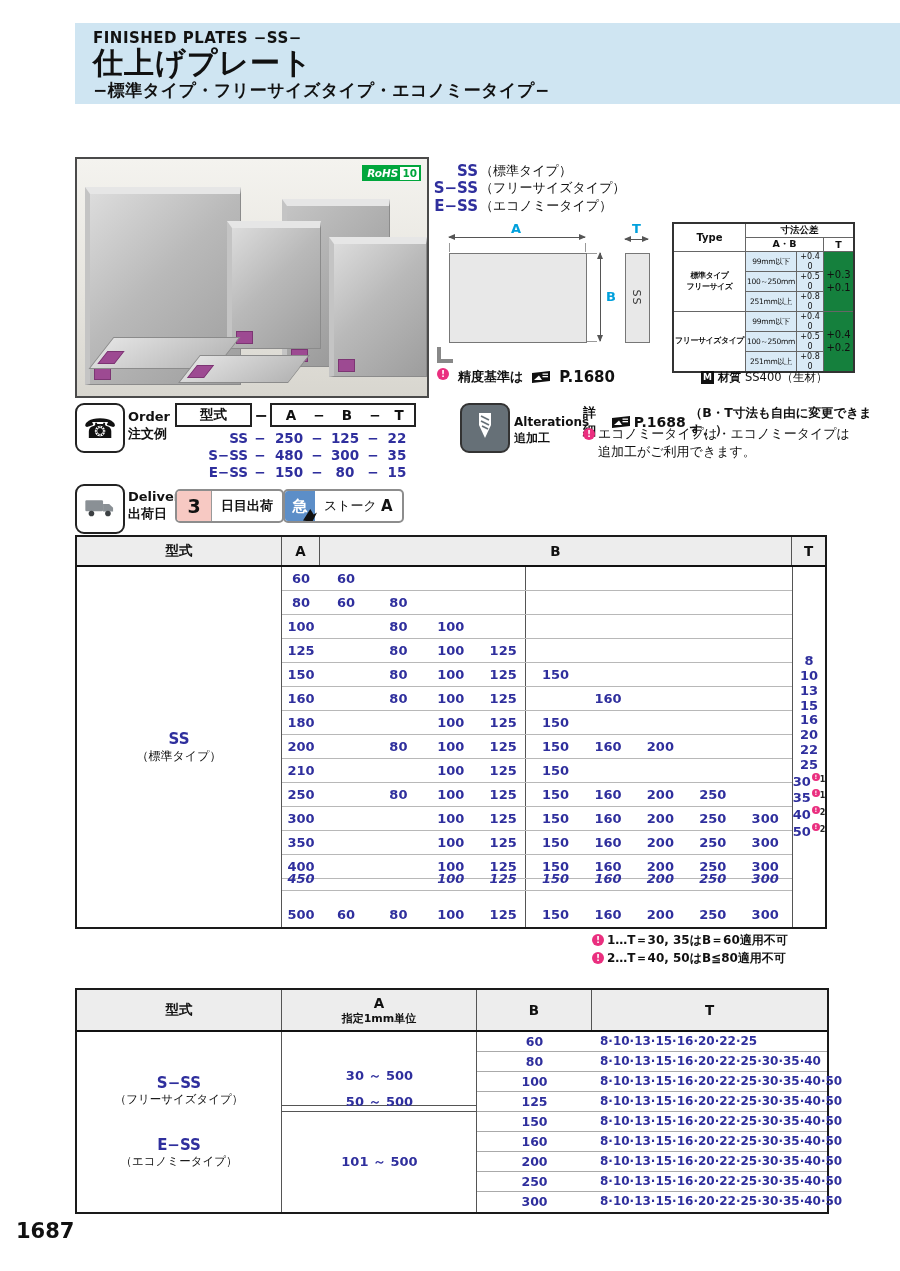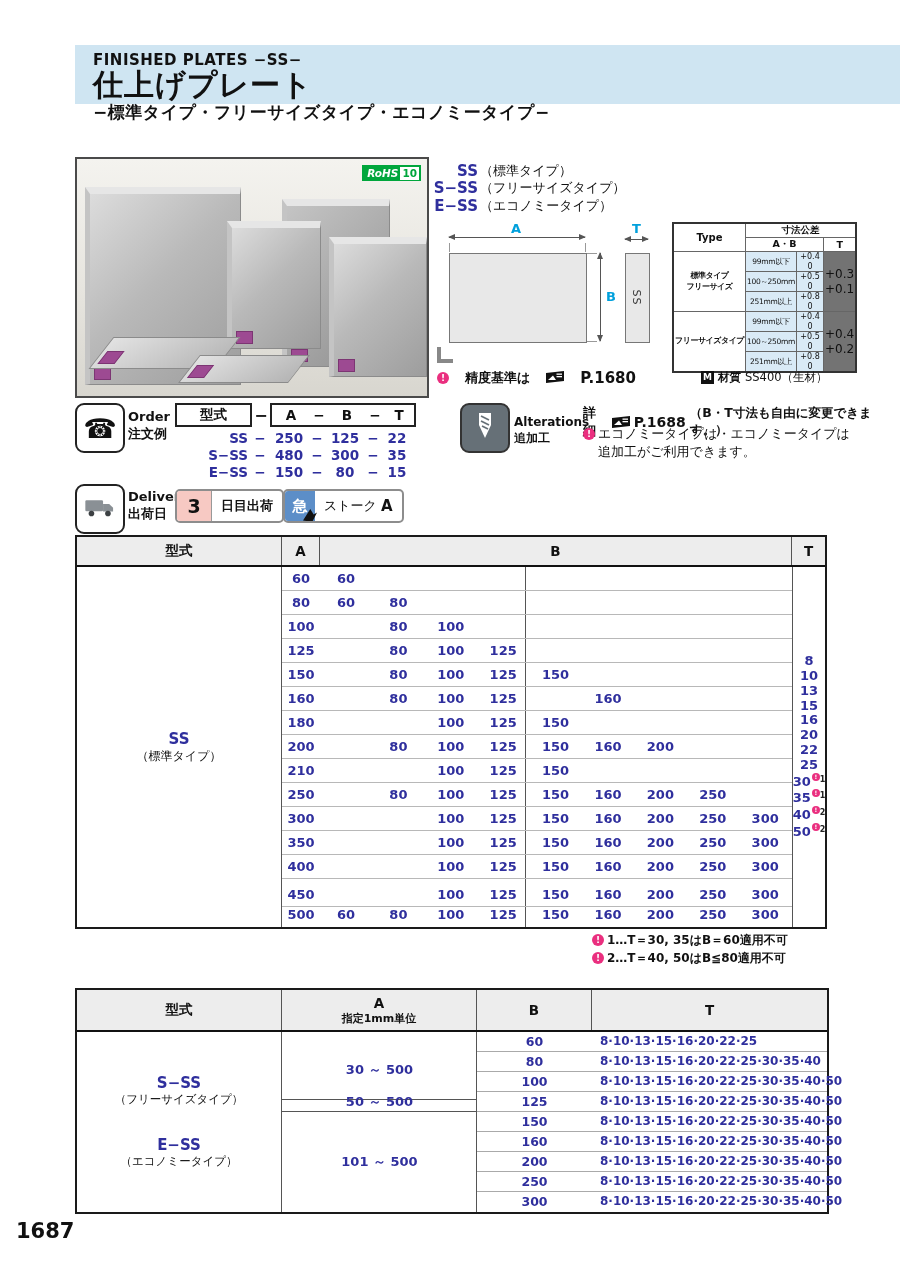--- a/index.html
+++ b/index.html
@@ -1,21 +1,21 @@
 <!DOCTYPE html>
 <html><head>
 <meta charset="utf-8">
 <style>
   html,body{margin:0;padding:0;background:#fff}
   .page{position:relative;width:900px;height:1271px;background:#fff;overflow:hidden;
         font-family:"DejaVu Sans","Liberation Sans",sans-serif;color:#111}
   .abs{position:absolute}
   .nv{color:#2f2f9d;font-weight:bold}
   
-  .band{position:absolute;left:75px;top:45px;width:825px;height:59px;background:#cfe5f2;box-sizing:border-box;padding:6px 0 0 18px}
+  .band{position:absolute;left:75px;top:23px;width:825px;height:81px;background:#cfe5f2;box-sizing:border-box;padding:6px 0 0 18px}
   .eyebrow{font-size:15px;font-weight:bold;letter-spacing:.5px}
   .h-title{font-size:30px;font-weight:bold;line-height:32px;letter-spacing:1px}
   .h-sub{font-size:17px;font-weight:bold;letter-spacing:.5px}
   
   .photo{position:absolute;left:75px;top:157px;width:350px;height:237px;border:2px solid #4a4a4a;
          background:linear-gradient(180deg,#f4f3ef 0%,#e7e5df 55%,#d8d6cf 100%);overflow:hidden}
   .plate{position:absolute;background:linear-gradient(135deg,#dcdcdc 0%,#b9b9b9 45%,#9d9d9d 100%);
          border:1px solid #8b8b8b;border-top:7px solid #e6e6e6;border-left:5px solid #c4c4c4}
   .plate.dark{background:linear-gradient(135deg,#c4c4c4,#8f8f8f)}
   .flat{position:absolute;background:linear-gradient(135deg,#e2e2e2,#b5b5b5);border:1px solid #8b8b8b;transform:skewX(-38deg)}
@@ -50,21 +50,21 @@
   .bicon{display:inline-block;flex:none}
   
   .tol{border-collapse:collapse;background:#fff;border:2px solid #333}
   .tol td{border:1px solid #666;text-align:center;vertical-align:middle;padding:0 1px;height:19px}
   .tol .th{font-weight:bold;font-size:9.5px;height:13px}
   .tol .type{font-size:10px;width:52px}
   .tol .gl{font-size:8px;font-weight:bold;width:52px;letter-spacing:-0.5px;line-height:1.35;white-space:nowrap}
   .tol .rg{font-size:7.5px;background:#d9eaf6;width:47px;letter-spacing:-0.3px;white-space:nowrap}
   .tol .pl{font-size:8px;background:#d9eaf6;width:24px;line-height:1.15}
   .tol .pl span{display:block}
-  .tol .tt{font-size:12px;background:#737373;width:27px;line-height:1.25}
+  .tol .tt{font-size:10px;background:#15803d;width:27px;line-height:1.25}
   .tol .tt span{display:block}
   .mico{display:inline-block;width:13px;height:13px;background:#111;color:#fff;font-size:9px;font-weight:bold;line-height:13px;text-align:center;flex:none}
   
   .ibox{position:absolute;width:46px;height:46px;border:2.5px solid #222;border-radius:9px;background:#fff;display:flex;align-items:center;justify-content:center}
   .ibox.dark{background:#667077;border-color:#333}
   .ilabel{position:absolute;font-size:13px;font-weight:bold;line-height:16px}
   
   .obox{border:2px solid #222;height:20px;display:flex;align-items:center;justify-content:center;font-size:13.5px;font-weight:bold;background:#fff}
   .oex{display:flex;height:17px;align-items:center;font-size:13.5px}
   .oc{width:73px;text-align:right;padding-right:2px}
@@ -182,21 +182,21 @@
   <div class="cy abs" style="left:606px;top:289px">B</div>
   <div class="ext" style="left:587px;top:253px;width:10px;height:1px"></div>
   <div class="ext" style="left:587px;top:341px;width:10px;height:1px"></div>
   <div class="dplate" style="left:625px;top:253px;width:23px;height:88px"></div>
   <div class="ss-vert">
       <span>SS</span>
     </div>
   <div class="dim h" style="left:625px;top:239px;width:23px"></div>
   <div class="cy abs" style="left:632px;top:221px">T</div>
   <div class="corner"></div>
-  <div class="abs" style="left:437px;top:368px;display:flex;align-items:center;gap:16px">
+  <div class="abs" style="left:437px;top:368px;display:flex;gap:9px">
     <span class="pico"></span>
     <span style="font-size:13px;font-weight:bold">精度基準は</span>
     <span class="bicon">
       <svg width="18" height="12" viewBox="0 0 18 12">
           <polygon points="0,2 18,0 18,10 0,12" fill="#111"></polygon>
           <polygon points="2,9 7,4.5 10,9" fill="#fff"></polygon>
           <rect x="10.5" y="2.5" width="5.5" height="1.3" fill="#fff"></rect>
           <rect x="10.5" y="5" width="5.5" height="1.3" fill="#fff"></rect>
         </svg>
     </span>
@@ -481,21 +481,21 @@
           <div class="mrow" style="top: 288px;">
             <div class="ma nv">400</div>
             <div class="mb nv" style="left: 142.8px;">100</div>
             <div class="mb nv" style="left: 195.2px;">125</div>
             <div class="mb nv" style="left: 247.6px;">150</div>
             <div class="mb nv" style="left: 300px;">160</div>
             <div class="mb nv" style="left: 352.4px;">200</div>
             <div class="mb nv" style="left: 404.8px;">250</div>
             <div class="mb nv" style="left: 457.2px;">300</div>
           </div>
-          <div class="mrow" style="top: 316px;">
+          <div class="mrow" style="top: 300px; font-style: italic;">
             <div class="ma nv">450</div>
             <div class="mb nv" style="left: 142.8px;">100</div>
             <div class="mb nv" style="left: 195.2px;">125</div>
             <div class="mb nv" style="left: 247.6px;">150</div>
             <div class="mb nv" style="left: 300px;">160</div>
             <div class="mb nv" style="left: 352.4px;">200</div>
             <div class="mb nv" style="left: 404.8px;">250</div>
             <div class="mb nv" style="left: 457.2px;">300</div>
           </div>
           <div class="mrow" style="top: 336px;">
@@ -553,21 +553,21 @@
           <div class="fmodel" style="top: 42px;">
             <div class="fcode nv">S−SS</div>
             <div class="fdesc">（フリーサイズタイプ）</div>
           </div>
           <div class="fmodel" style="top: 104px;">
             <div class="fcode nv">E−SS</div>
             <div class="fdesc">（エコノミータイプ）</div>
           </div>
         </div>
       <div class="facol">
-          <div class="facell nv bb" style="top: 8px; height: 60px;">30 ～ 500</div>
+          <div class="facell nv bb" style="top: 14px; height: 60px;">30 ～ 500</div>
           <div class="facell nv bb" style="top: 60px; height: 20px;">50 ～ 500</div>
           <div class="facell nv" style="top: 80px; height: 100px;">101 ～ 500</div>
         </div>
       <div class="frows">
 
       <div class="frow" style="top: 0px;">
             <div class="fb nv">60</div>
             <div class="ftv nv">8·10·13·15·16·20·22·25</div>
           </div>
           <div class="frow" style="top: 20px;">

